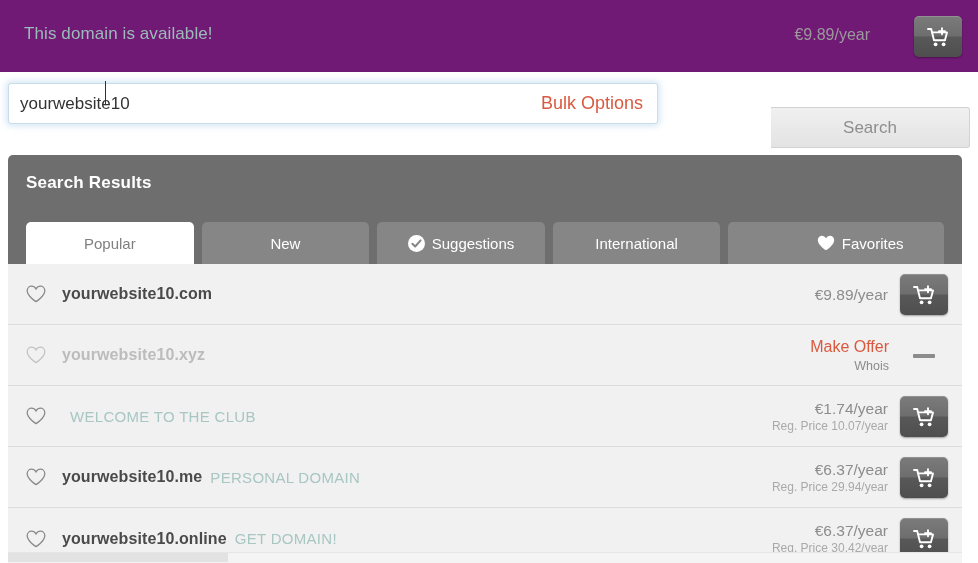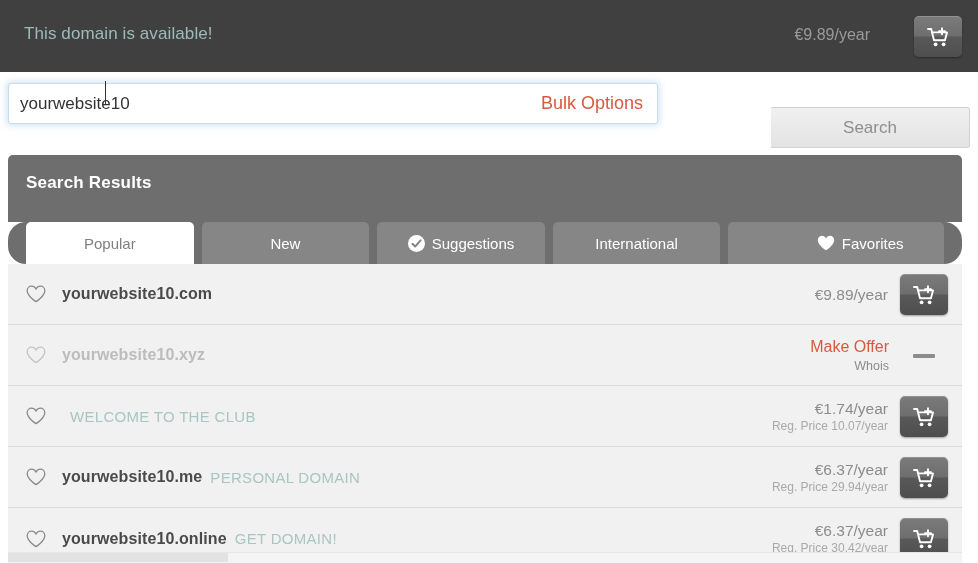--- a/index.html
+++ b/index.html
@@ -9,21 +9,21 @@
     overflow: hidden;
     background: #ffffff;
     font-family: "Liberation Sans", sans-serif;
     -webkit-font-smoothing: antialiased;
   }
 
   
   .top-bar {
     position: relative;
     height: 72px;
-    background: #404040;
+    background: #701a75;
   }
   .avail-msg {
     position: absolute;
     left: 24px;
     top: 24px;
     font-size: 17px;
     color: #9bbbb8;
     letter-spacing: .1px;
   }
   .top-price {
@@ -133,21 +133,20 @@
     font-size: 17px;
     font-weight: bold;
     letter-spacing: .2px;
   }
   .tabs {
     background: #6e6e6e;
     display: flex;
     padding: 0 0 0 18px;
     gap: 8px;
     height: 42px;
-    border-radius: 18px;
   }
   .tab {
     flex: 1;
     height: 42px;
     border-radius: 5px 5px 0 0;
     background: #868686;
     color: #ffffff;
     font-size: 15px;
     display: flex;
     align-items: center;

